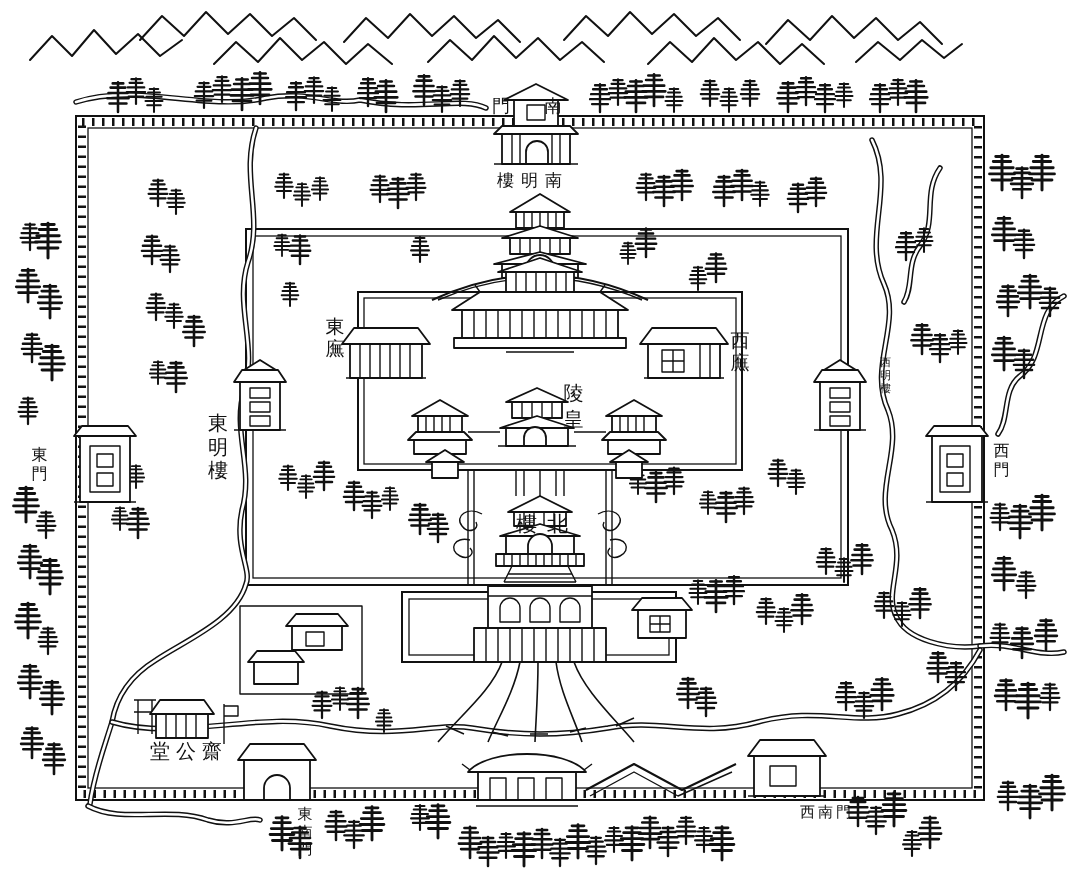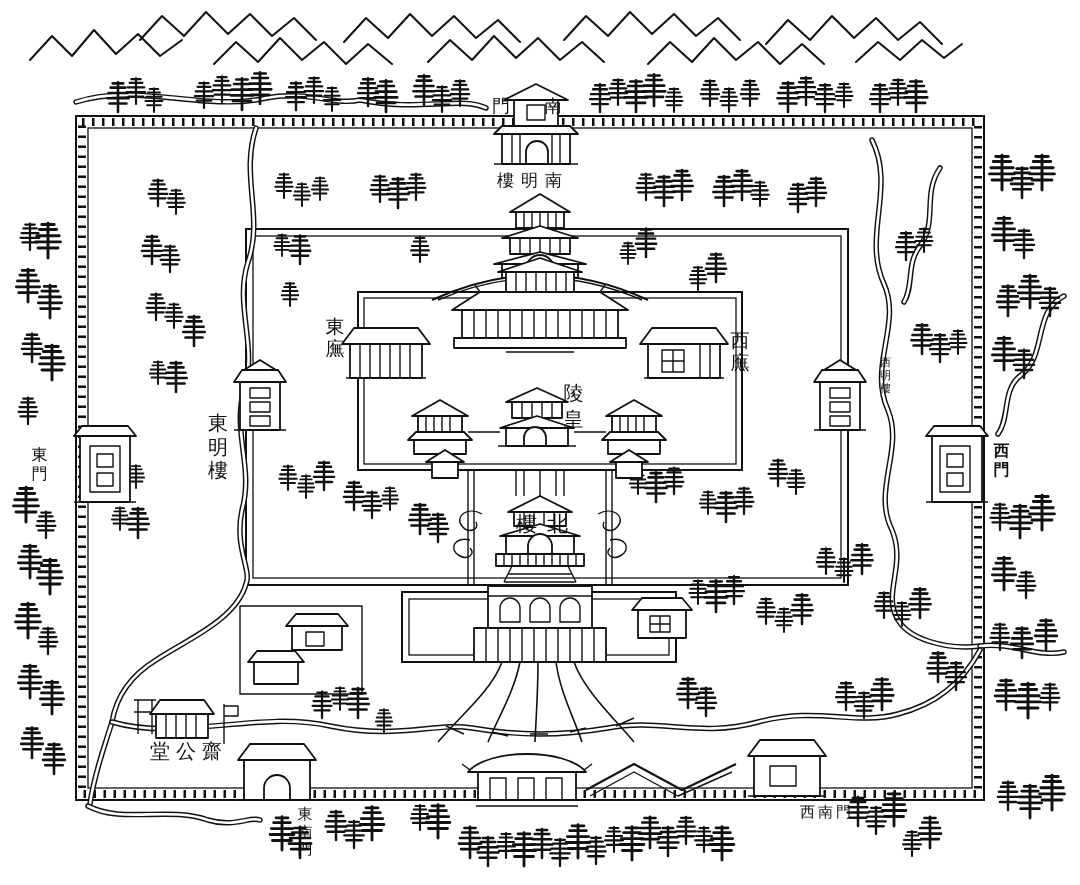--- a/index.html
+++ b/index.html
@@ -480,21 +480,21 @@
 <div class="label v" style="left:729px; top:330px; width:22px; font-size:19px;">西廡</div>
 
 <div class="label v" style="left:562px; top:380px; width:23px; font-size:20px; line-height:1.3;">陵皇</div>
 
 <div class="label v" style="left:208px; top:376px; width:19px; font-size:20px;margin-top:36px;">東明樓</div>
 
 <div class="label v" style="left:876px; top:356px; width:19px; font-size:11px;">西明樓</div>
 
 <div class="label v" style="left:30px; top:446px; width:19px; font-size:16px;">東門</div>
 
-<div class="label v" style="left:992px; top:442px; width:19px; font-size:16px;font-weight:bold;">西門</div>
+<div class="label v" style="left:992px; top:442px; width:19px; font-size:16px;">西門</div>
 
 <div class="label h" style="left:516px; top:512px; font-size:21px; letter-spacing:10px;">樓北</div>
 
 <div class="label h" style="left:150px; top:740px; font-size:20px; letter-spacing:6px;">堂公齋</div>
 
 <div class="label v" style="left:252px; top:806px; width:18px; font-size:15px;margin-left:44px;">東南門</div>
 
 <div class="label h" style="left:768px; top:804px; font-size:15px; letter-spacing:3px;margin-left:32px;">西南門</div>
 
 </div>

